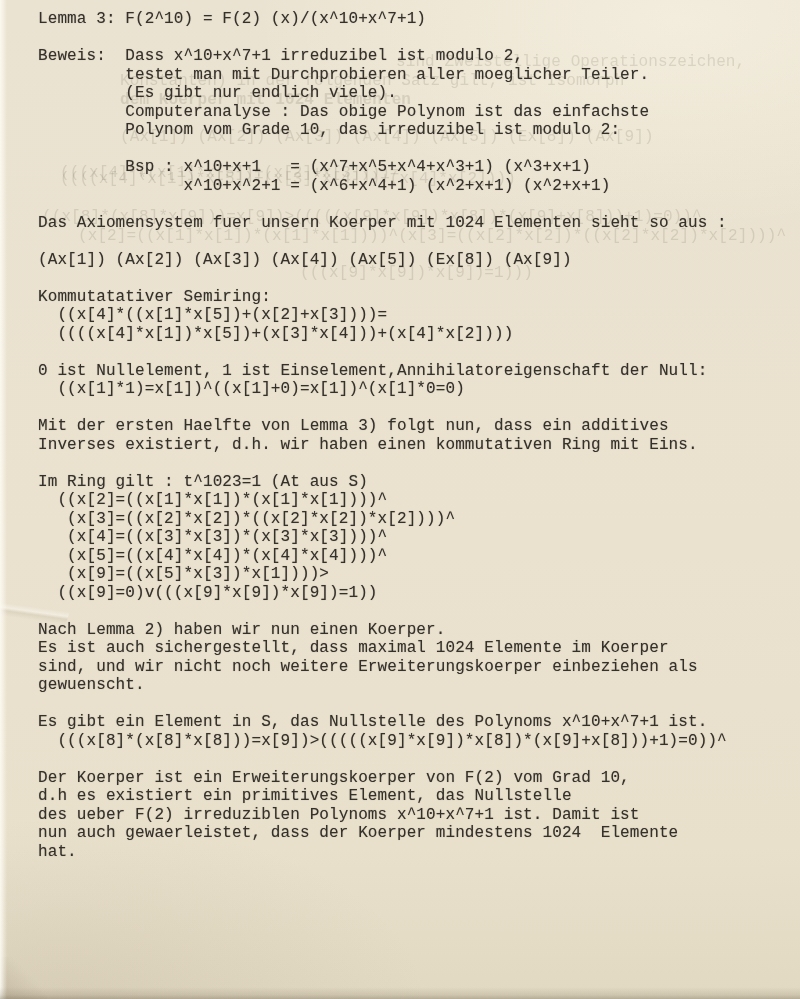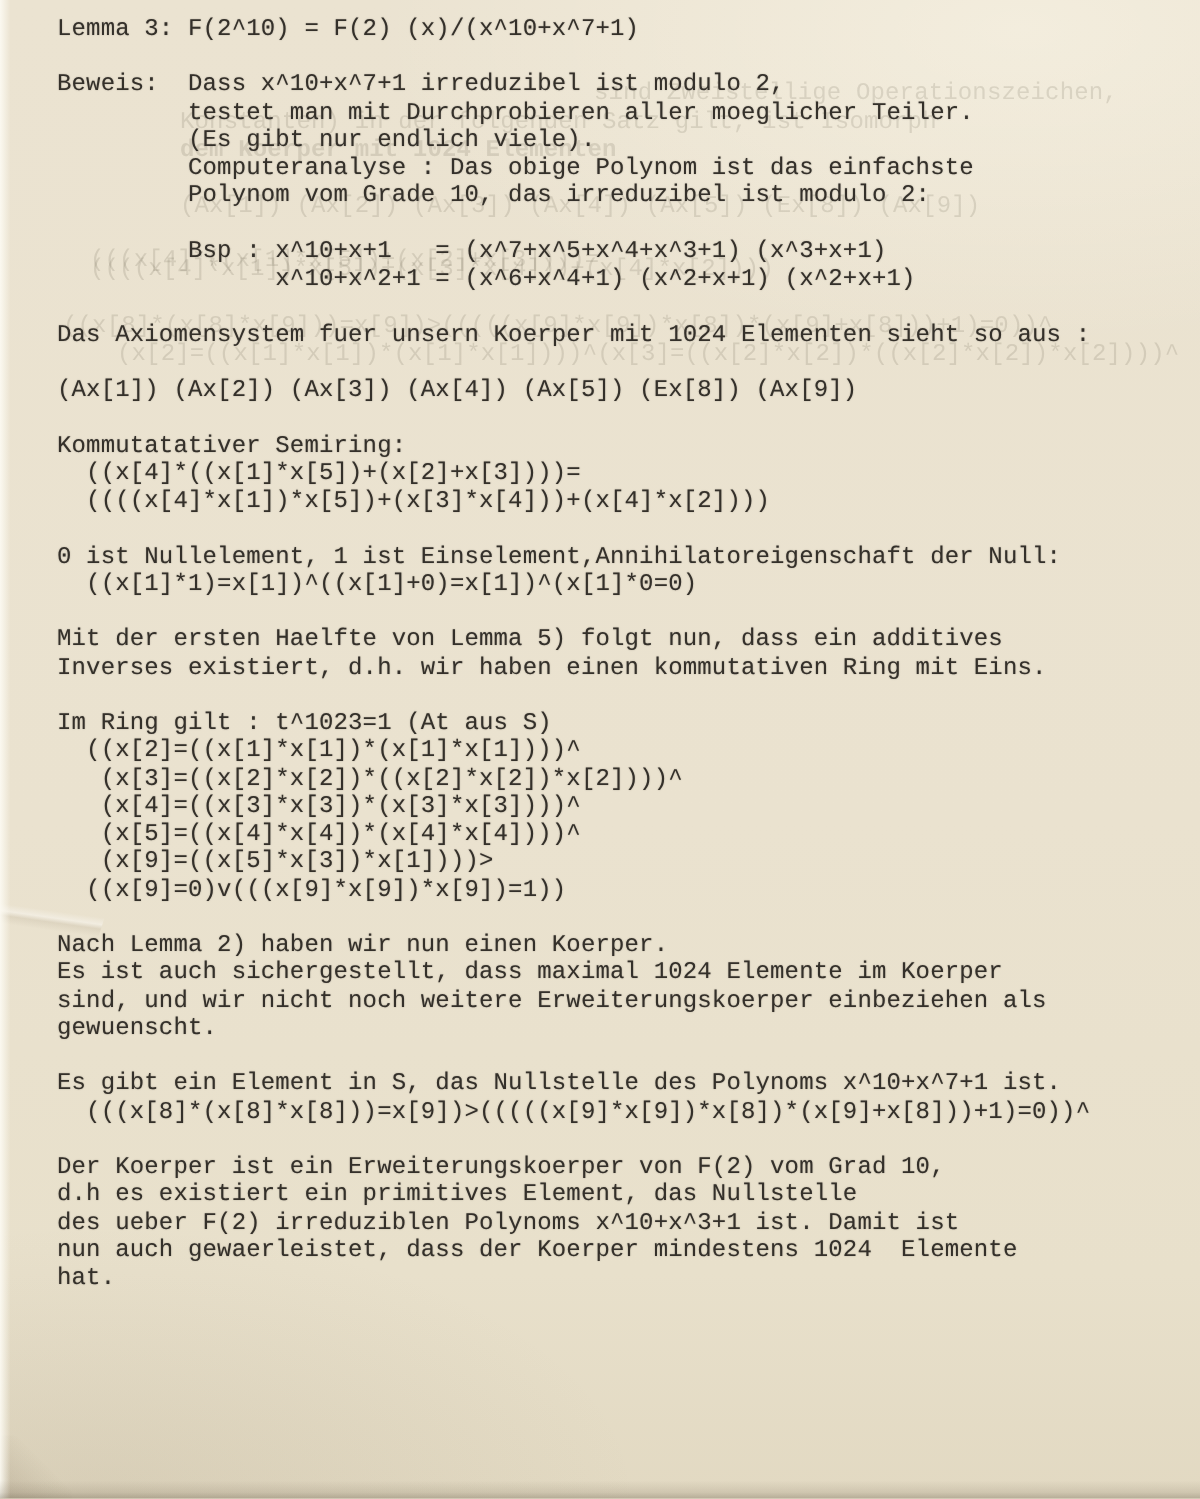--- a/index.html
+++ b/index.html
@@ -63,56 +63,57 @@
 
   <div class="bleed-layer">
       <div class="bleed" style="left: 396px; top: 53px;">sind Zweistellige Operationszeichen,</div>
       <div class="bleed" style="left: 120px; top: 72px;">Konstanten) in der folgenden Satz gilt, ist Isomorph</div>
       <div class="bleed" style="left: 120px; top: 91px; font-weight: bold;">dem Koerper mit 1024 Elementen</div>
       <div class="bleed" style="left: 120px; top: 128px;">(Ax[1]) (Ax[2]) (Ax[3]) (Ax[4]) (Ax[5]) (Ex[8]) (Ax[9])</div>
       <div class="bleed" style="left: 60px; top: 164px;">(((x[4]*((x[1]*x[5])+(x[2]+x[3])))=</div>
       <div class="bleed" style="left: 60px; top: 170px;">((((x[4]*x[1])*x[5])+(x[3]*x[4]))+(x[4]*x[2])))</div>
       <div class="bleed" style="left: 42px; top: 208px;">((x[8]*(x[8]*x[9]))=x[9])&gt;(((((x[9]*x[9])*x[8])*(x[9]+x[8]))+1)=0))^</div>
       <div class="bleed" style="left: 42px; top: 227px; margin-left: 36px;">(x[2]=((x[1]*x[1])*(x[1]*x[1])))^(x[3]=((x[2]*x[2])*((x[2]*x[2])*x[2])))^</div>
+      <div class="bleed" style="left: 300px; top: 264px;">(((x[9]*x[9])*x[9])=1)))</div>
     </div>
 
   <div class="content">
     <pre class="section">Lemma 3: F(2^10) = F(2) (x)/(x^10+x^7+1)</pre>
     <pre class="section">Beweis:  Dass x^10+x^7+1 irreduzibel ist modulo 2,
          testet man mit Durchprobieren aller moeglicher Teiler.
          (Es gibt nur endlich viele).
          Computeranalyse : Das obige Polynom ist das einfachste
          Polynom vom Grade 10, das irreduzibel ist modulo 2:</pre>
     <pre class="section">         Bsp : x^10+x+1   = (x^7+x^5+x^4+x^3+1) (x^3+x+1)
                x^10+x^2+1 = (x^6+x^4+1) (x^2+x+1) (x^2+x+1)</pre>
     <pre class="section">Das Axiomensystem fuer unsern Koerper mit 1024 Elementen sieht so aus :</pre>
     <pre class="section">(Ax[1]) (Ax[2]) (Ax[3]) (Ax[4]) (Ax[5]) (Ex[8]) (Ax[9])</pre>
     <pre class="section">Kommutatativer Semiring:
   ((x[4]*((x[1]*x[5])+(x[2]+x[3])))=
   ((((x[4]*x[1])*x[5])+(x[3]*x[4]))+(x[4]*x[2])))</pre>
     <pre class="section">0 ist Nullelement, 1 ist Einselement,Annihilatoreigenschaft der Null:
   ((x[1]*1)=x[1])^((x[1]+0)=x[1])^(x[1]*0=0)</pre>
-    <pre class="section">Mit der ersten Haelfte von Lemma 5) folgt nun, dass ein additives
+    <pre class="section">Mit der ersten Haelfte von Lemma 3) folgt nun, dass ein additives
 Inverses existiert, d.h. wir haben einen kommutativen Ring mit Eins.</pre>
     <pre class="section">Im Ring gilt : t^1023=1 (At aus S)
   ((x[2]=((x[1]*x[1])*(x[1]*x[1])))^
    (x[3]=((x[2]*x[2])*((x[2]*x[2])*x[2])))^
    (x[4]=((x[3]*x[3])*(x[3]*x[3])))^
    (x[5]=((x[4]*x[4])*(x[4]*x[4])))^
    (x[9]=((x[5]*x[3])*x[1])))&gt;
   ((x[9]=0)v(((x[9]*x[9])*x[9])=1))</pre>
     <pre class="section">Nach Lemma 2) haben wir nun einen Koerper.
 Es ist auch sichergestellt, dass maximal 1024 Elemente im Koerper
 sind, und wir nicht noch weitere Erweiterungskoerper einbeziehen als
 gewuenscht.</pre>
     <pre class="section">Es gibt ein Element in S, das Nullstelle des Polynoms x^10+x^7+1 ist.
   (((x[8]*(x[8]*x[8]))=x[9])&gt;(((((x[9]*x[9])*x[8])*(x[9]+x[8]))+1)=0))^</pre>
     <pre class="section">Der Koerper ist ein Erweiterungskoerper von F(2) vom Grad 10,
 d.h es existiert ein primitives Element, das Nullstelle
-des ueber F(2) irreduziblen Polynoms x^10+x^3+1 ist. Damit ist
+des ueber F(2) irreduziblen Polynoms x^10+x^7+1 ist. Damit ist
 nun auch gewaerleistet, dass der Koerper mindestens 1024  Elemente
 hat.</pre>
   </div>
 
   <div class="crease-left"></div>
   <div class="fold-bottom-left"></div>
   <div class="edge-left"></div>
   <div class="edge-bottom"></div>
 
 </div>

